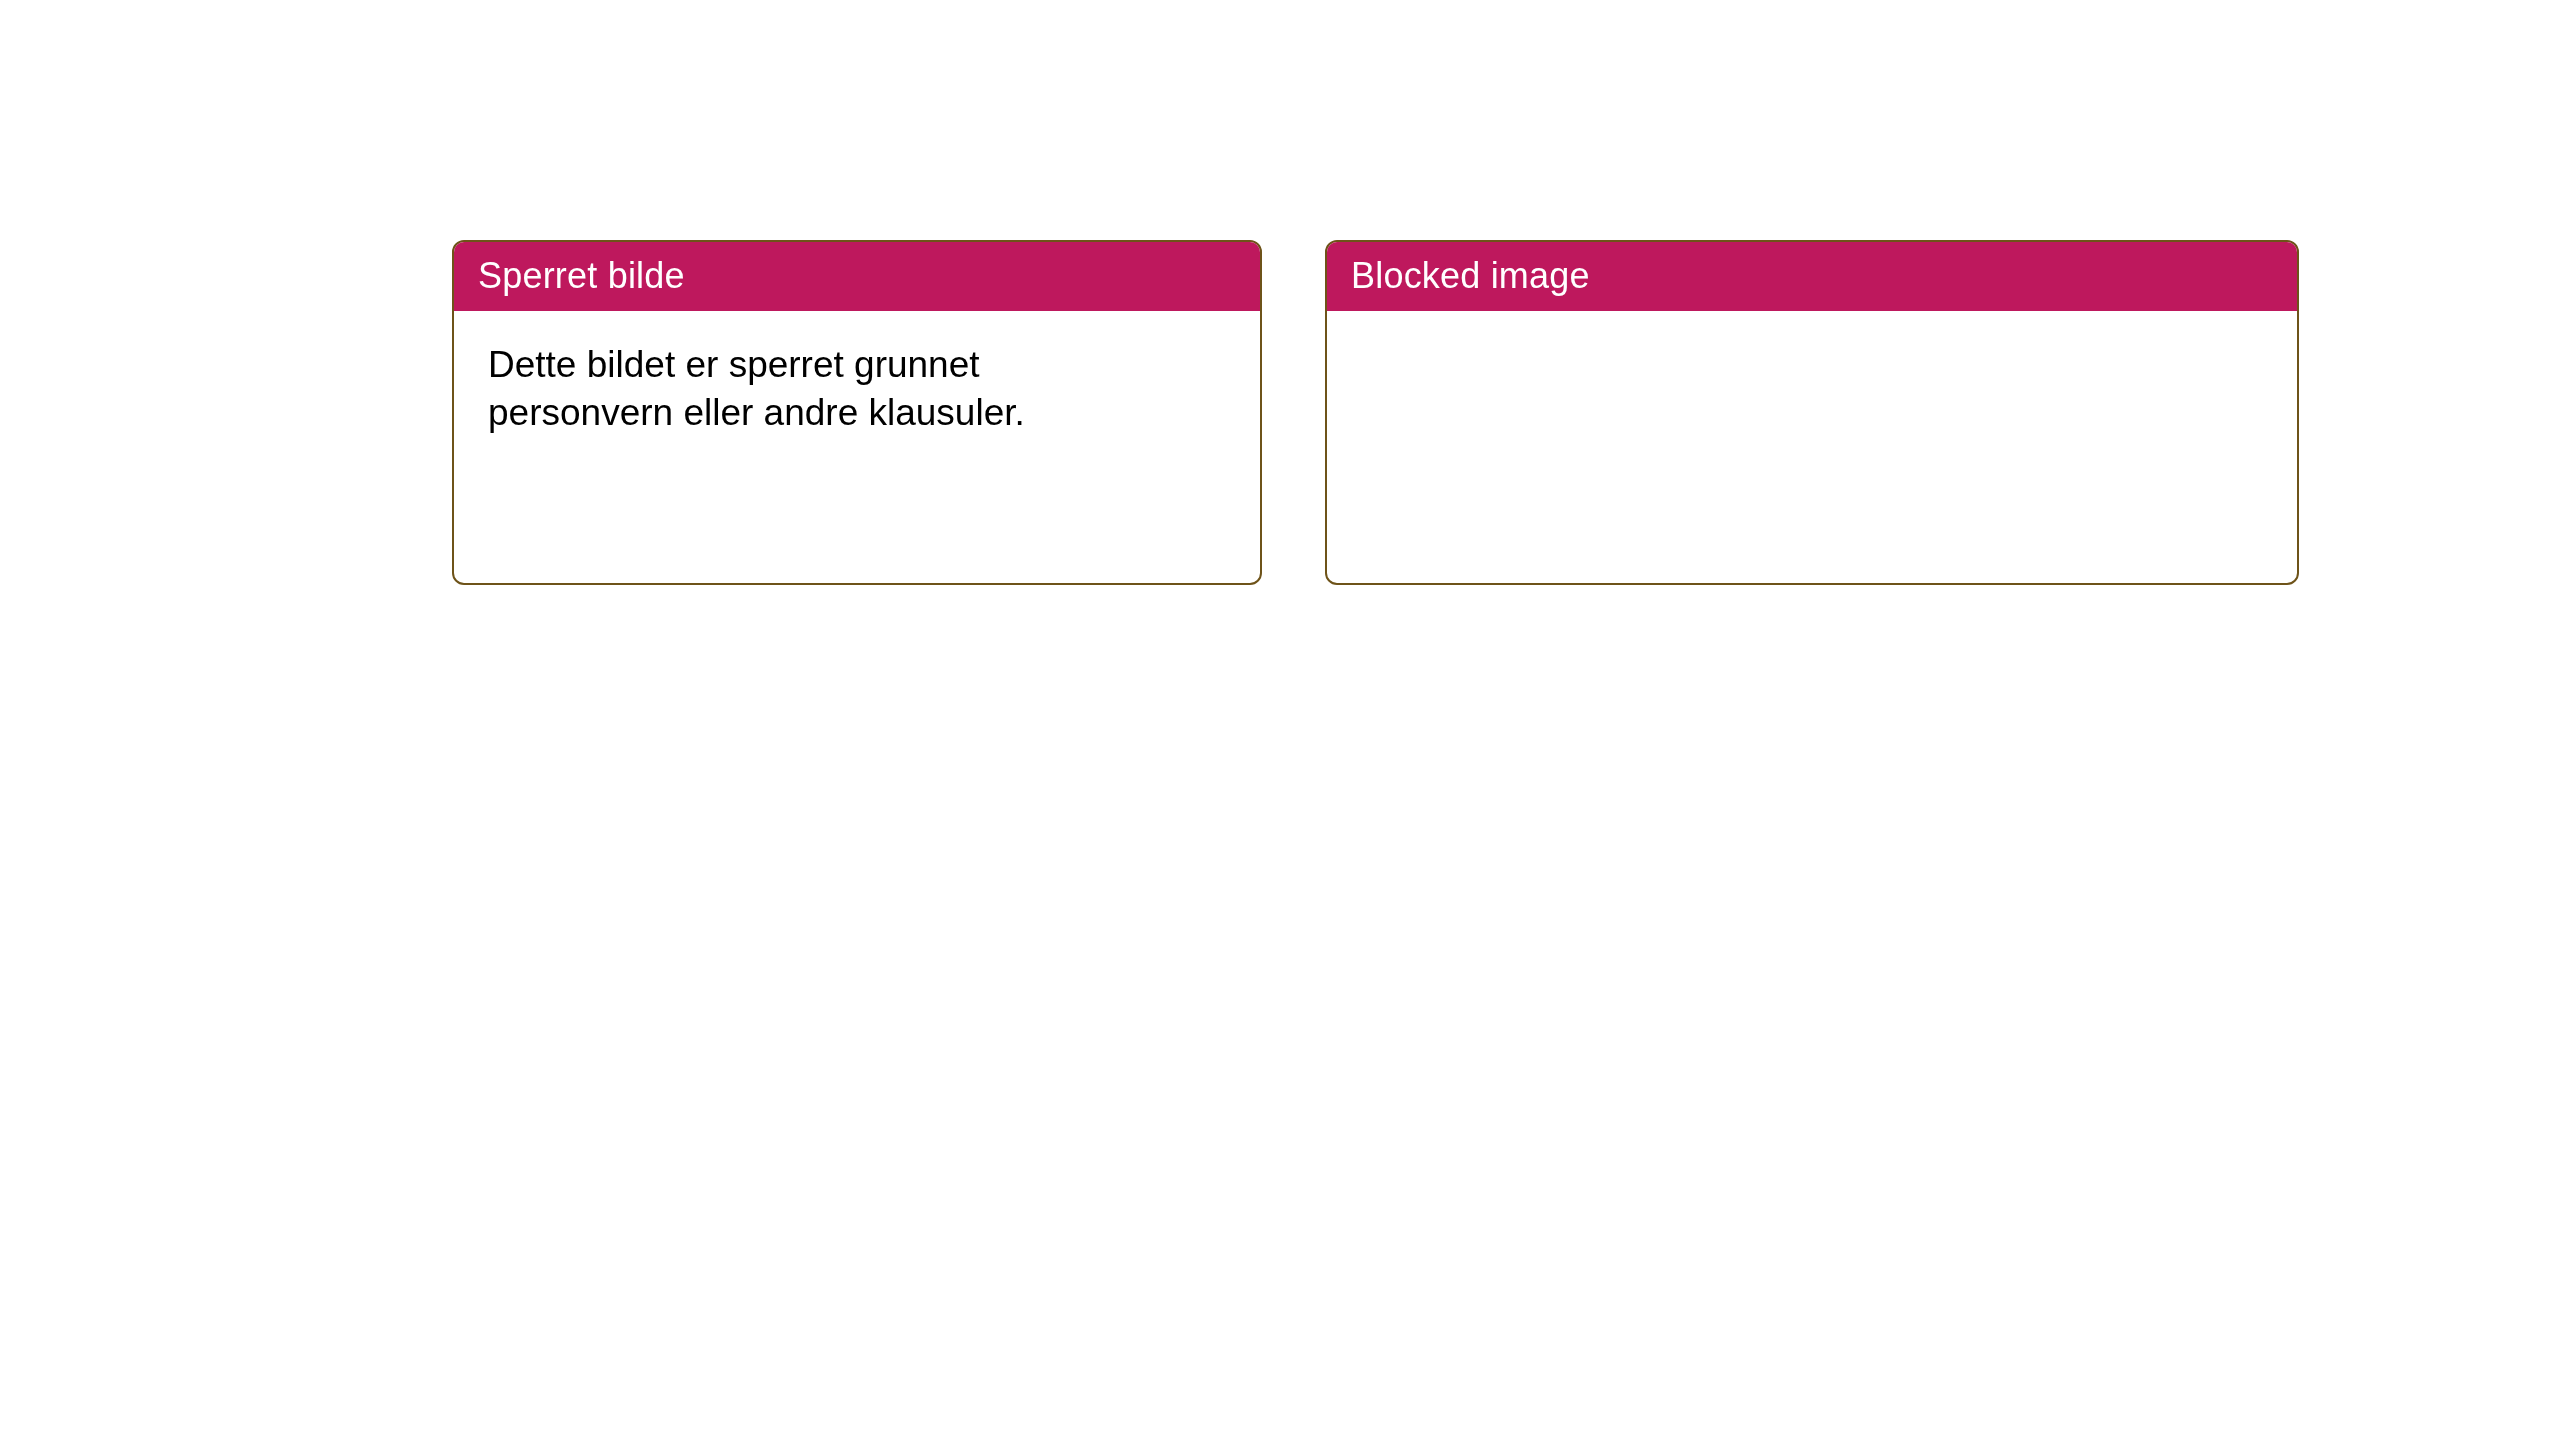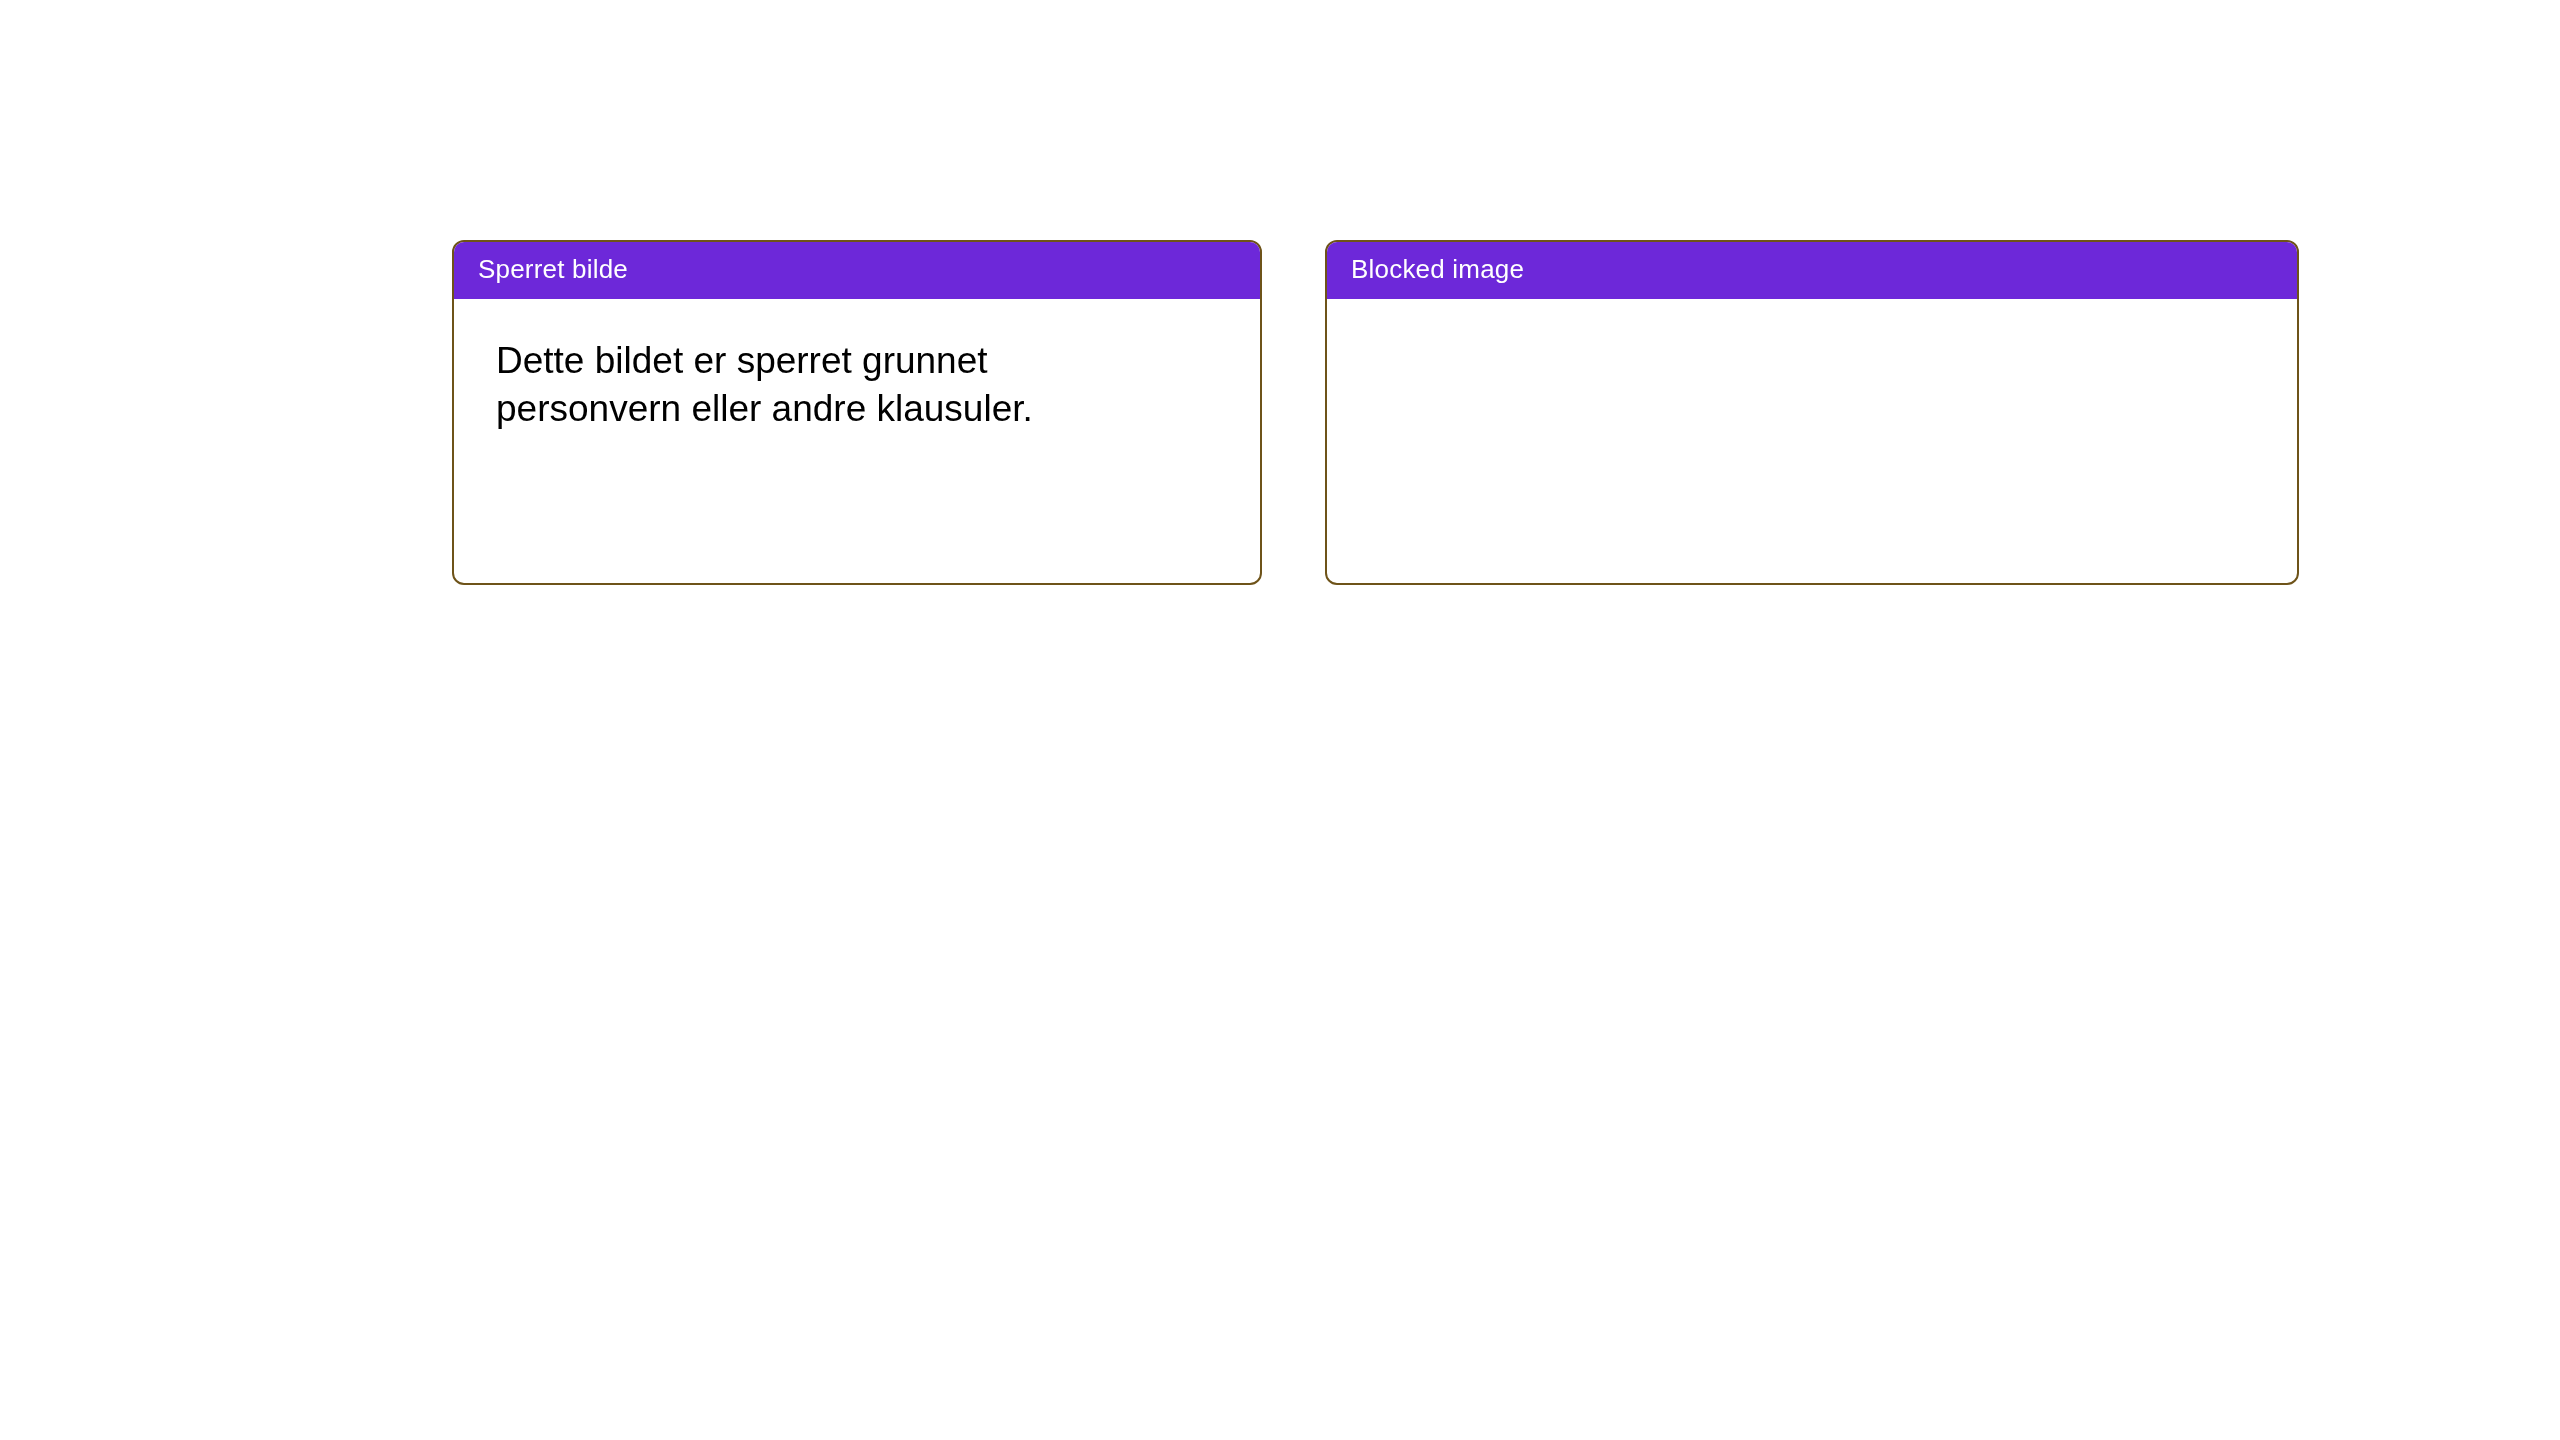--- a/index.html
+++ b/index.html
@@ -40,41 +40,41 @@
     width: 810px;
     height: 345px;
   }
 
   .notice-card.card-en {
     width: 974px;
     height: 345px;
   }
 
   .notice-header {
-    background: #6d28d9;
+    background: #be185d;
     color: #ffffff;
-    font-size: 26px;
+    font-size: 36px;
     line-height: 1.2;
     padding: 12px 24px 14px 24px;
     box-sizing: border-box;
     letter-spacing: 0.2px;
     white-space: nowrap;
   }
 
   .notice-body {
     flex: 1 1 auto;
     padding: 22px 26px 0 26px;
     box-sizing: border-box;
     color: #000000;
     font-size: 37px;
     line-height: 1.28;
   }
 
   .notice-body p {
-    margin: 16px;
+    margin: 8px;
     max-width: 660px;
   }
 </style>
 </head>
 <body>
 
 <div class="notice-area">
 
   <section class="notice-card card-no">
     <div class="notice-header">Sperret bilde</div>

